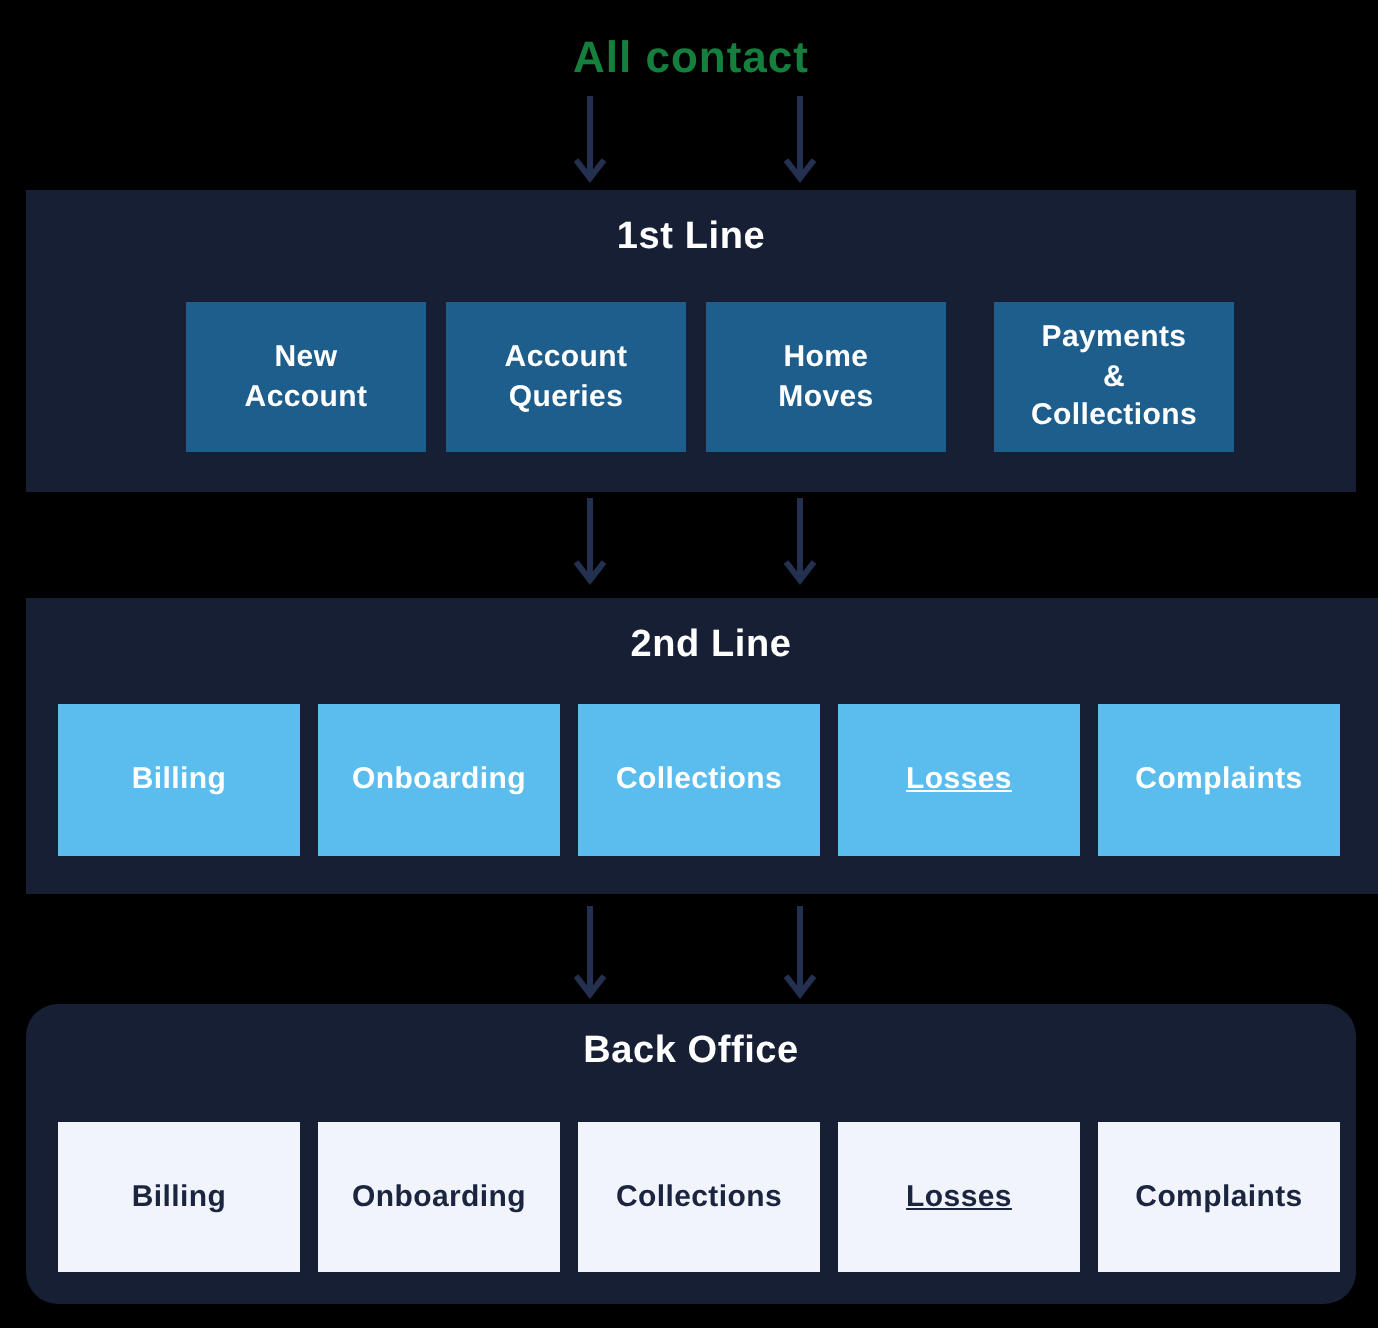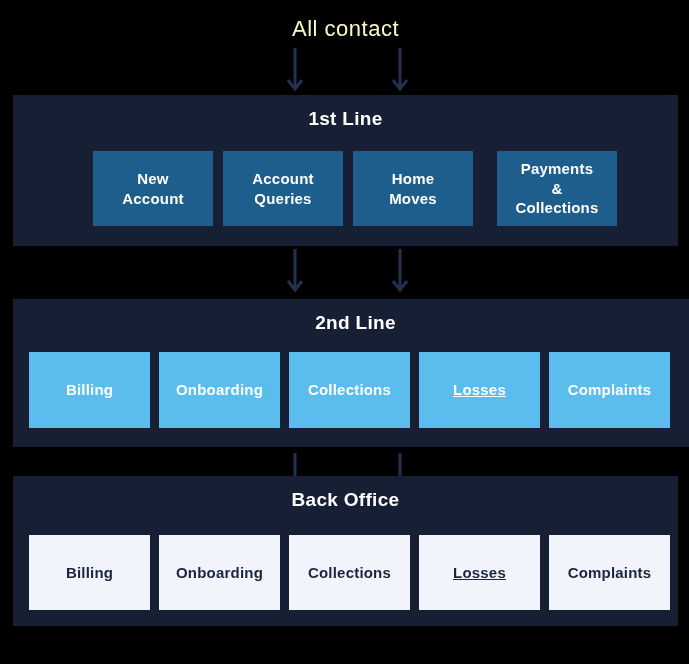--- a/index.html
+++ b/index.html
@@ -17,43 +17,43 @@
   }
 
   
   .all-contact {
     position: absolute;
     top: 16px;
     left: 13px;
     width: 665px;
     text-align: center;
     font-size: 22px;
-    font-weight: normal;
+    font-weight: bold;
     letter-spacing: 0.5px;
-    color: #fef9c3;
+    color: #15803d;
   }
 
   
   .arrow { position: absolute; }
   .ax-l { left: 284px; }
   .ax-r { left: 389px; }
   .ay-1 { top: 47px; }
   .ay-2 { top: 248px; }
   .ay-3 { top: 452px; }
 
   
   .panel {
     position: absolute;
     left: 13px;
     width: 665px;
     background: #171F35;
   }
   #panel-1 { top: 95px;  height: 151px; }
   #panel-2 { top: 299px; height: 148px; padding-left: 20px; }
-  #panel-3 { top: 476px; height: 150px; }
+  #panel-3 { top: 502px; height: 150px; border-radius: 16px; }
 
   .panel-title {
     position: absolute;
     top: 13px;
     left: 0;
     width: 100%;
     margin: 0;
     text-align: center;
     font-size: 19px;
     font-weight: bold;

